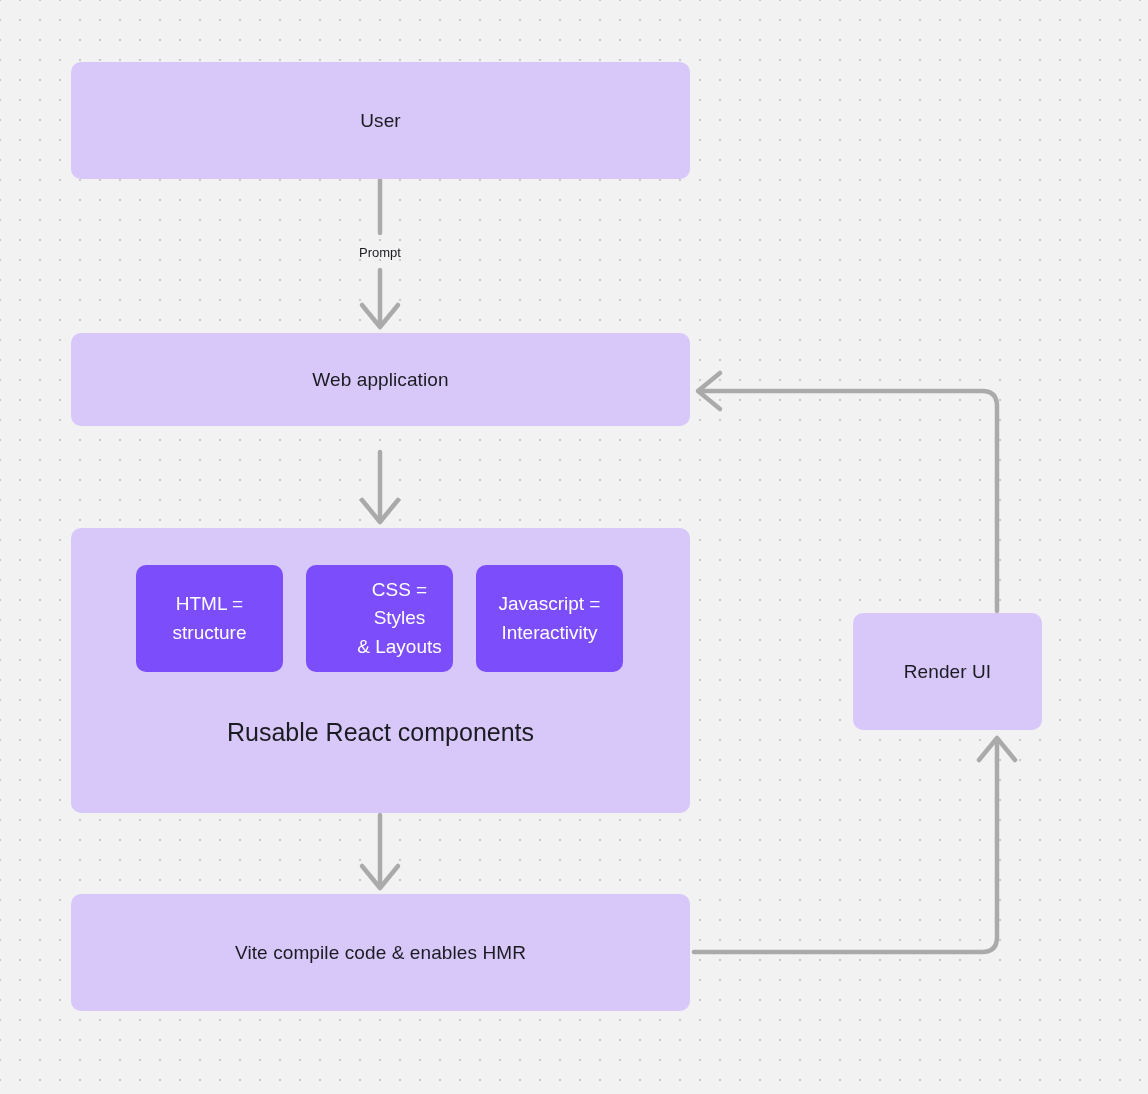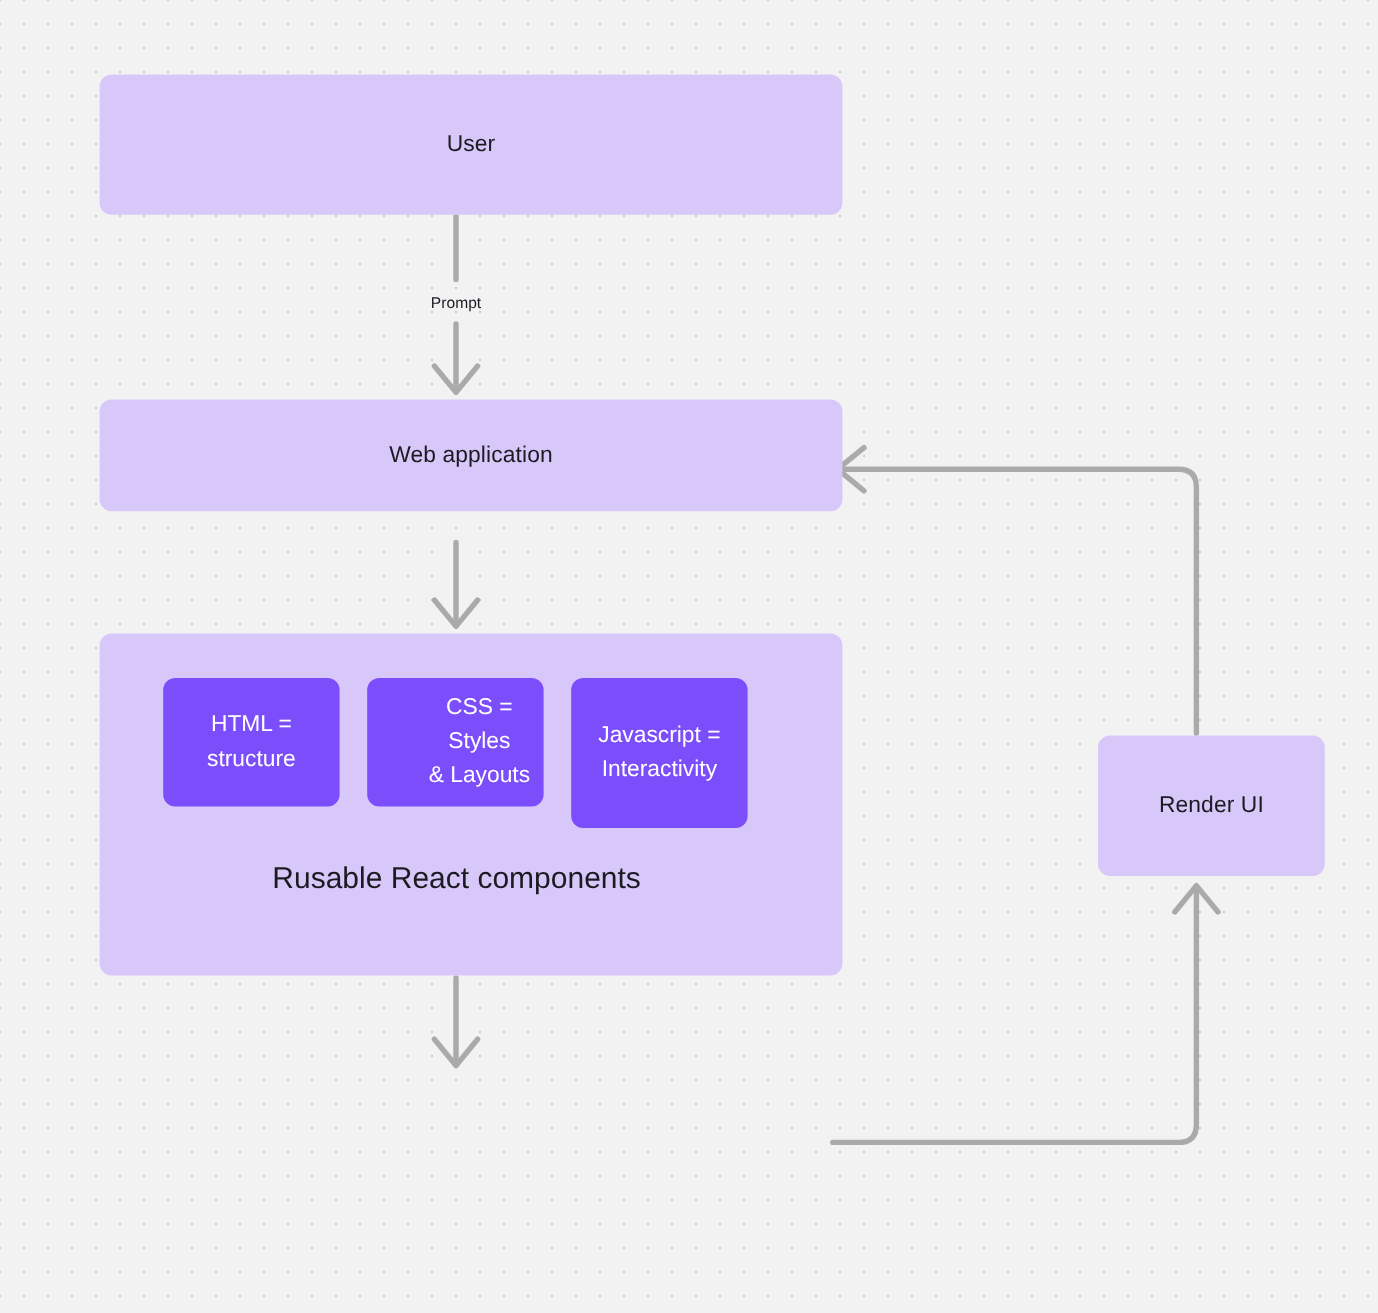--- a/index.html
+++ b/index.html
@@ -37,21 +37,20 @@
     border-radius: 10px;
     background: #d8c8fa;
     color: #1b1b22;
     display: flex;
     align-items: center;
     justify-content: center;
     text-align: center;
     font-size: 19px;
     line-height: 1.35;
     letter-spacing: 0.1px;
-    margin-left: 12px;
   }
   .node-tall {
     align-items: flex-start;
   }
   .chip {
     position: absolute;
     box-sizing: border-box;
     border-radius: 10px;
     background: #7c4dfb;
     color: #ffffff;
@@ -119,36 +118,39 @@
     <span>User</span>
   </div>
 
   <div class="node" style="left:71px; top:333px; width:619px; height:93px;">
     <span>Web application</span>
   </div>
 
   <div class="node node-tall" style="left:71px; top:528px; width:619px; height:285px;">
   </div>
 
+  <div class="node" style="left:71px; top:894px; width:619px; height:117px;">
+    <span>Vite compile code &amp; enables HMR</span>
+  </div>
 
-  <div class="node" style="left:903px; top:613px; width:189px; height:117px;">
+  <div class="node" style="left:853px; top:613px; width:189px; height:117px;">
     <span>Render UI</span>
   </div>
 
   <div class="chip" style="left:136px; top:565px; width:147px; height:107px;">
     <span>HTML =
 structure</span>
   </div>
 
   <div class="chip" style="left:306px; top:565px; width:147px; height:107px;padding-left:44px;">
     <span>CSS = Styles
 &amp; Layouts</span>
   </div>
 
-  <div class="chip" style="left:476px; top:565px; width:147px; height:125px;">
+  <div class="chip" style="left:476px; top:565px; width:147px; height:107px;">
     <span>Javascript =
 Interactivity</span>
   </div>
 
   <div class="caption" style="left:71px; top:718px; width:619px;">
     <span>Rusable React components</span>
   </div>
 
   <div class="edge-label" style="left:380px; top:245px;">
     <span>Prompt</span>

